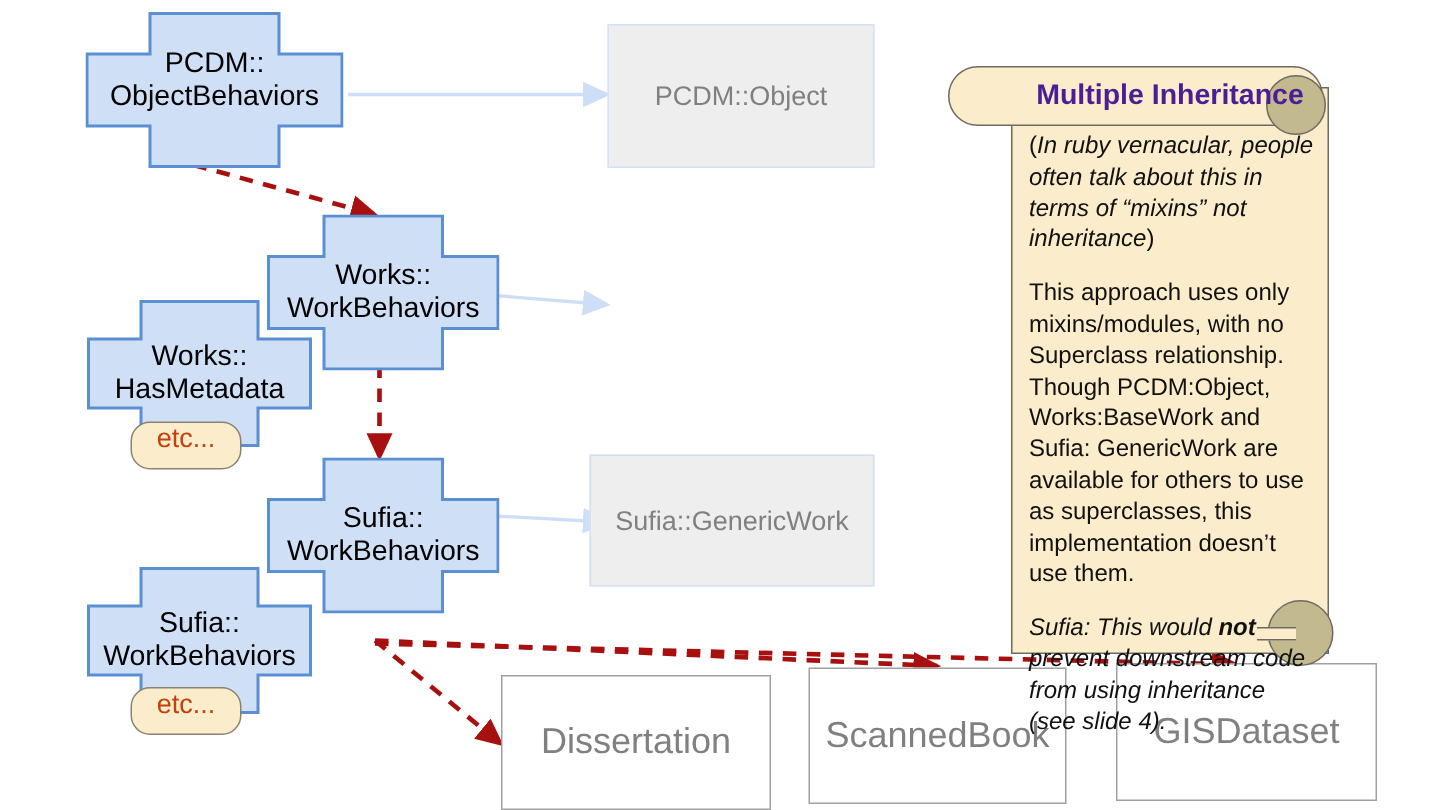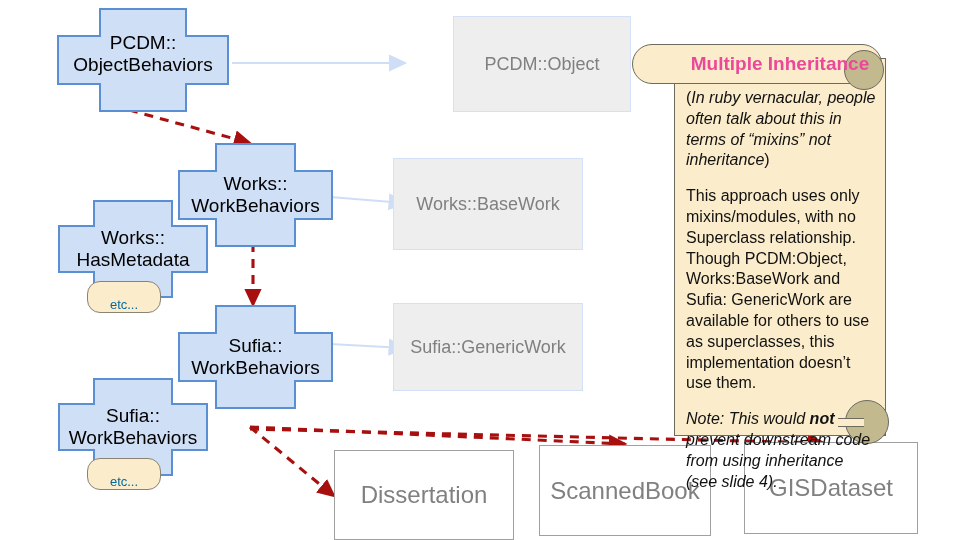--- a/index.html
+++ b/index.html
@@ -20,39 +20,39 @@
   .ghostbox{position:absolute;background:#eeeeee;border:1px solid #d3e0f5;
       display:flex;align-items:center;justify-content:center;
       font-size:18px;color:#808080;}
   
   .whitebox{position:absolute;background:#ffffff;border:1px solid #a0a0a0;
       display:flex;align-items:center;justify-content:center;
       font-size:24px;color:#808080;}
 
   
   .etcpill{position:absolute;background:#fbeccb;border:1.6px solid #8a8374;
-      border-radius:13px;display:flex;align-items:flex-end;justify-content:center;
-      font-size:13px;color:#0369a1;}
+      border-radius:13px;display:flex;align-items:flex-start;justify-content:center;
+      font-size:18px;color:#c2410c;}
 
   
   #note{position:absolute;left:632px;top:22px;width:268px;height:420px;}
   #note .sheet{position:absolute;left:42px;top:36px;width:212px;height:378px;
       background:#fbeccb;border:1.4px solid #6d6a60;box-sizing:border-box;}
   #note .toproll{position:absolute;left:0px;top:22px;width:250px;height:40px;
       background:#fbeccb;border:1.4px solid #6d6a60;border-radius:20px;box-sizing:border-box;}
   #note .curl-tr{position:absolute;left:212px;top:28px;width:40px;height:40px;
       background:#c3b98f;border:1.4px solid #6d6a60;border-radius:50%;box-sizing:border-box;}
   #note .curl-br{position:absolute;left:213px;top:378px;width:44px;height:44px;
       background:#c3b98f;border:1.4px solid #6d6a60;border-radius:50%;box-sizing:border-box;}
   #note .curl-br-slot{position:absolute;left:206px;top:396px;width:26px;height:9px;
       background:#fbeccb;border-top:1.4px solid #6d6a60;border-bottom:1.4px solid #6d6a60;
       box-sizing:border-box;}
   #note .title{position:absolute;left:48px;top:28px;width:200px;height:28px;
       display:flex;align-items:center;justify-content:center;
-      font-size:19px;font-weight:bold;color:#ec4899;z-index:6;}
+      font-size:19px;font-weight:bold;color:#4c1d95;z-index:6;}
   #note .body{position:absolute;left:54px;top:66px;width:192px;height:340px;
       font-size:16px;line-height:1.30;color:#111;z-index:5;}
   #note .body p{margin:0 0 15px 0;}
   #note .ital{font-style:italic;}
   #note .bold{font-weight:bold;}
 </style>
 </head>
 <body>
 
 <div id="stage">
@@ -132,25 +132,22 @@
     </div>
   </div>
 
   <div class="etcpill" style="left:87px;top:281px;width:72px;height:30px;">
     <span>etc...</span>
   </div>
   <div class="etcpill" style="left:87px;top:458px;width:72px;height:30px;">
     <span>etc...</span>
   </div>
 
-  <div class="ghostbox" style="left:405px;top:16px;width:176px;height:94px;margin-left:48px;">
+  <div class="ghostbox" style="left:405px;top:16px;width:176px;height:94px;">
     <span>PCDM::Object</span>
-  </div>
-  <div class="ghostbox" style="left:393px;top:158px;width:188px;height:90px;">
-    <span>Works::BaseWork</span>
   </div>
   <div class="ghostbox" style="left:393px;top:303px;width:188px;height:86px;">
     <span>Sufia::GenericWork</span>
   </div>
 
   <div class="whitebox" style="left:334px;top:450px;width:178px;height:88px;">
     <span>Dissertation</span>
   </div>
   <div class="whitebox" style="left:539px;top:445px;width:170px;height:89px;justify-content:center;">
     <span>ScannedBook</span>
@@ -165,18 +162,18 @@
     <div class="curl-br-slot"></div>
     <div class="toproll"></div>
     <div class="curl-tr"></div>
     <div class="title">Multiple Inheritance</div>
     <div class="body">
       <p>
         <span>(</span><span class="ital">In ruby vernacular, people often talk about this in terms of “mixins” not inheritance</span><span>)</span>
       </p>
       <p>This approach uses only mixins/modules, with no Superclass relationship. Though PCDM:Object, Works:BaseWork and Sufia: GenericWork are available for others to use as superclasses, this implementation doesn’t use them.</p>
       <p class="ital">
-        <span>Note: This would </span><span class="bold">not</span><span> prevent downstream code from using inheritance (see slide 4).</span>
+        <span>Sufia: This would </span><span class="bold">not</span><span> prevent downstream code from using inheritance (see slide 4).</span>
       </p>
     </div>
   </div>
 
 </div>
 
 </body></html>

